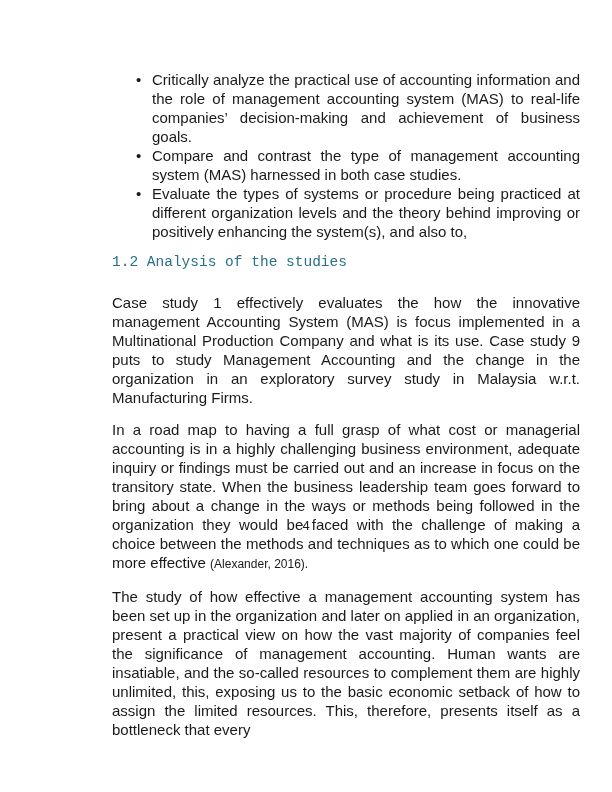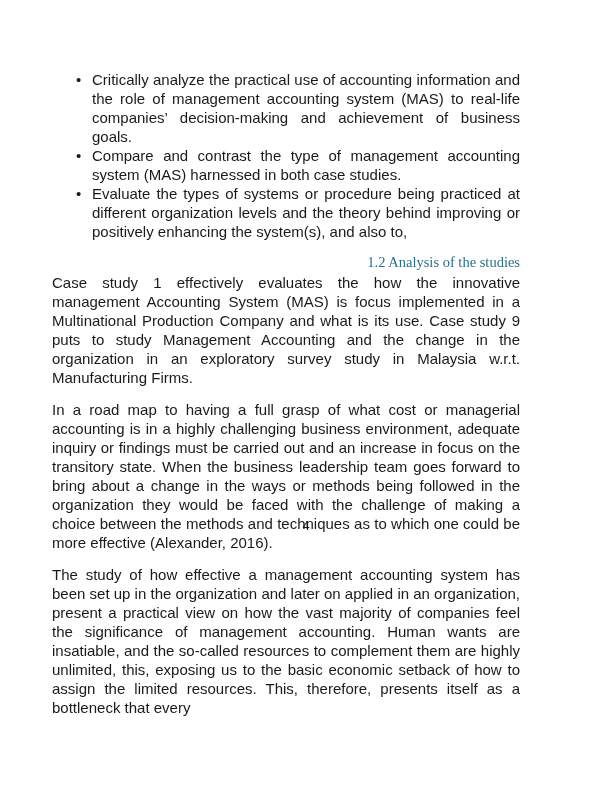--- a/index.html
+++ b/index.html
@@ -9,21 +9,21 @@
     background: #ffffff;
     color: var(--text-color, #1a1a1a);
     font-family: "Liberation Sans", sans-serif;
     overflow: hidden;
   }
   .page {
     position: relative;
     width: 612px;
     height: 559px;
     box-sizing: border-box;
-    padding: 70px 72px 30px 52px;
+    padding: 70px 72px 30px 112px;
   }
   .content {
     width: 468px;
     font-size: 15px;
     line-height: 19px;
     text-align: justify;
   }
   ul.bullets {
     margin: 0 0 10px 0;
     padding: 0 0 0 40px;
@@ -33,35 +33,35 @@
     position: relative;
     text-align: justify;
   }
   ul.bullets li::before {
     content: "\2022";
     position: absolute;
     left: -16px;
     top: 0;
   }
   h2.section {
-    font-family: Liberation Serif, serif;
+    font-family: Liberation Mono, monospace;
     font-weight: normal;
     font-size: 14.5px;
     line-height: 18px;
     color: var(--heading-color, #2a7089);
-    margin: 12px 0 2px 0;
-    text-align: right;
+    margin: 12px 0 22px 0;
+    text-align: left;
   }
   p {
     margin: 0 0 13px 0;
   }
   p:last-of-type { margin-bottom: 12px; }
   strong { font-weight: normal; }
   .cite {
-    font-size: 15px;
+    font-size: 12px;
   }
   .pageno {
     position: absolute;
     bottom: 26px;
     left: 0;
     width: 100%;
     text-align: center;
     font-size: 13px;
     color: var(--text-color, #1a1a1a);
   }

